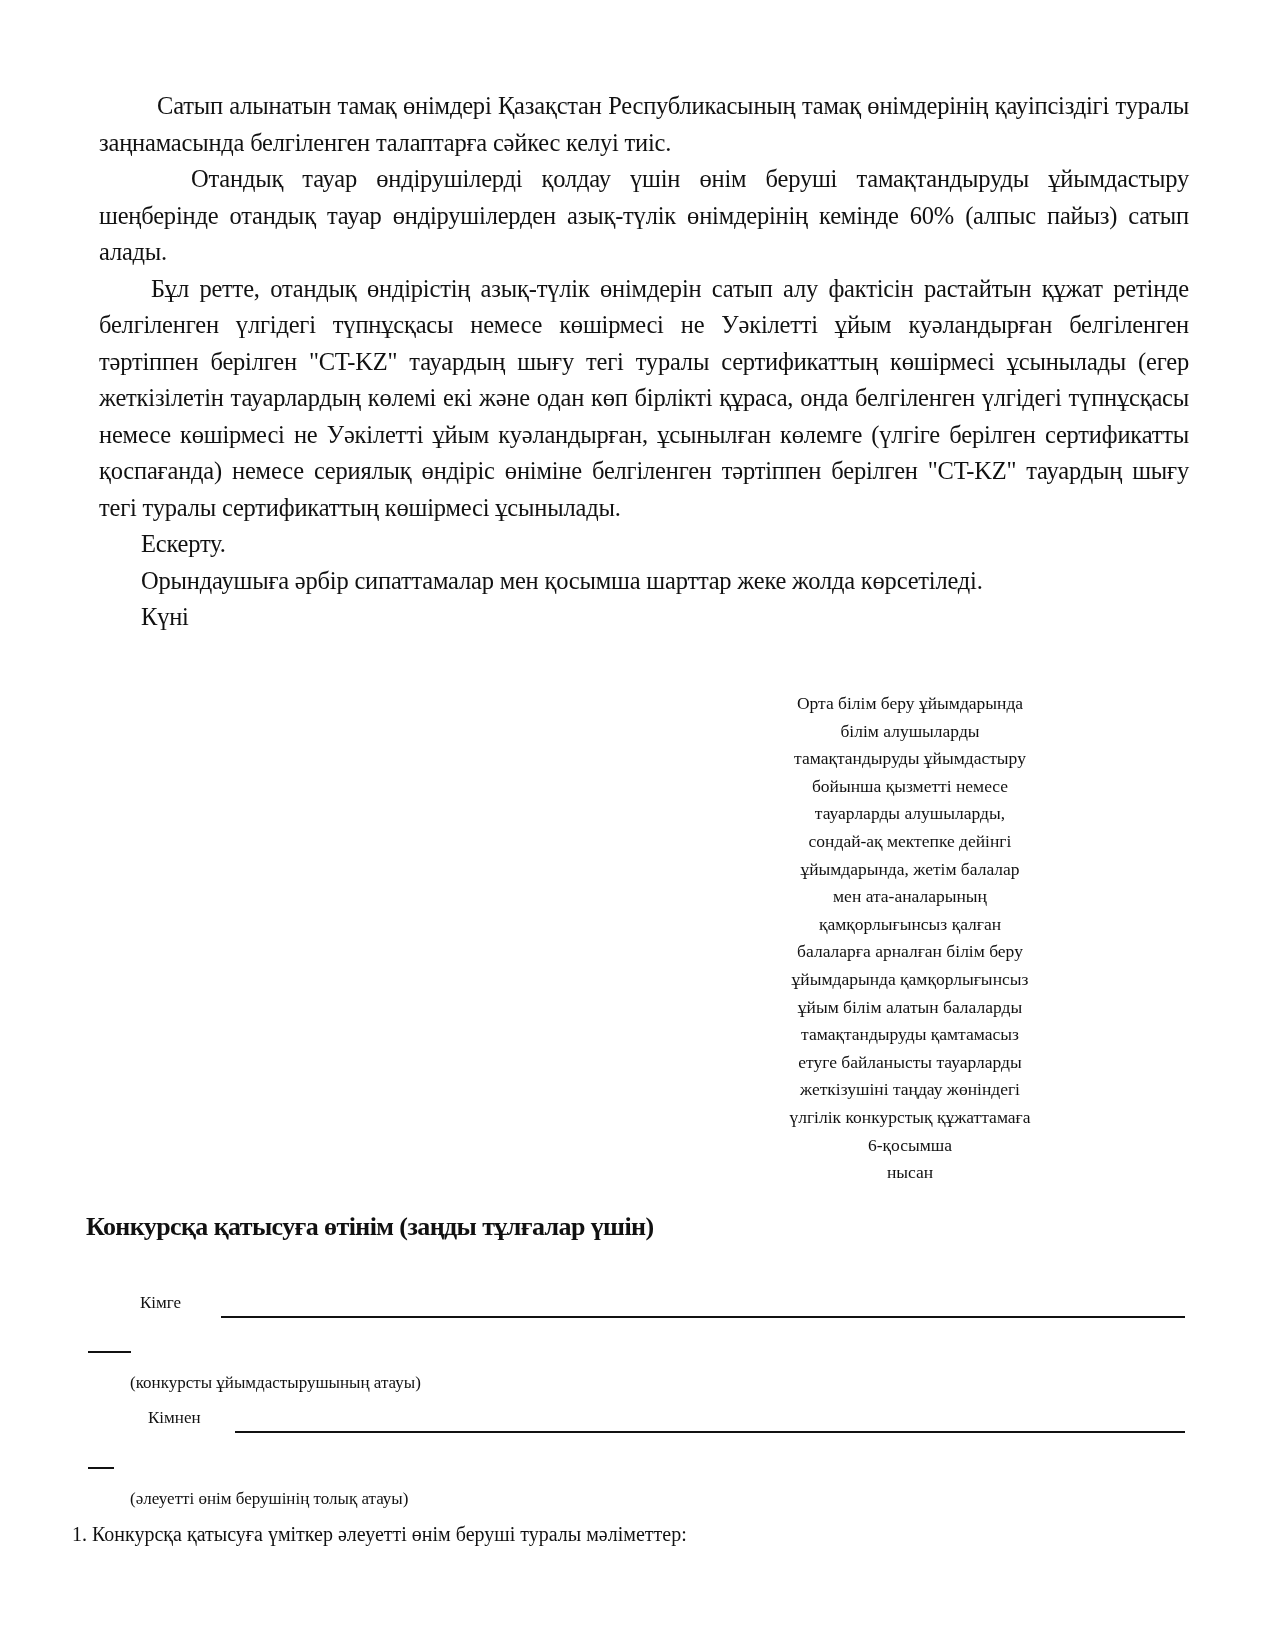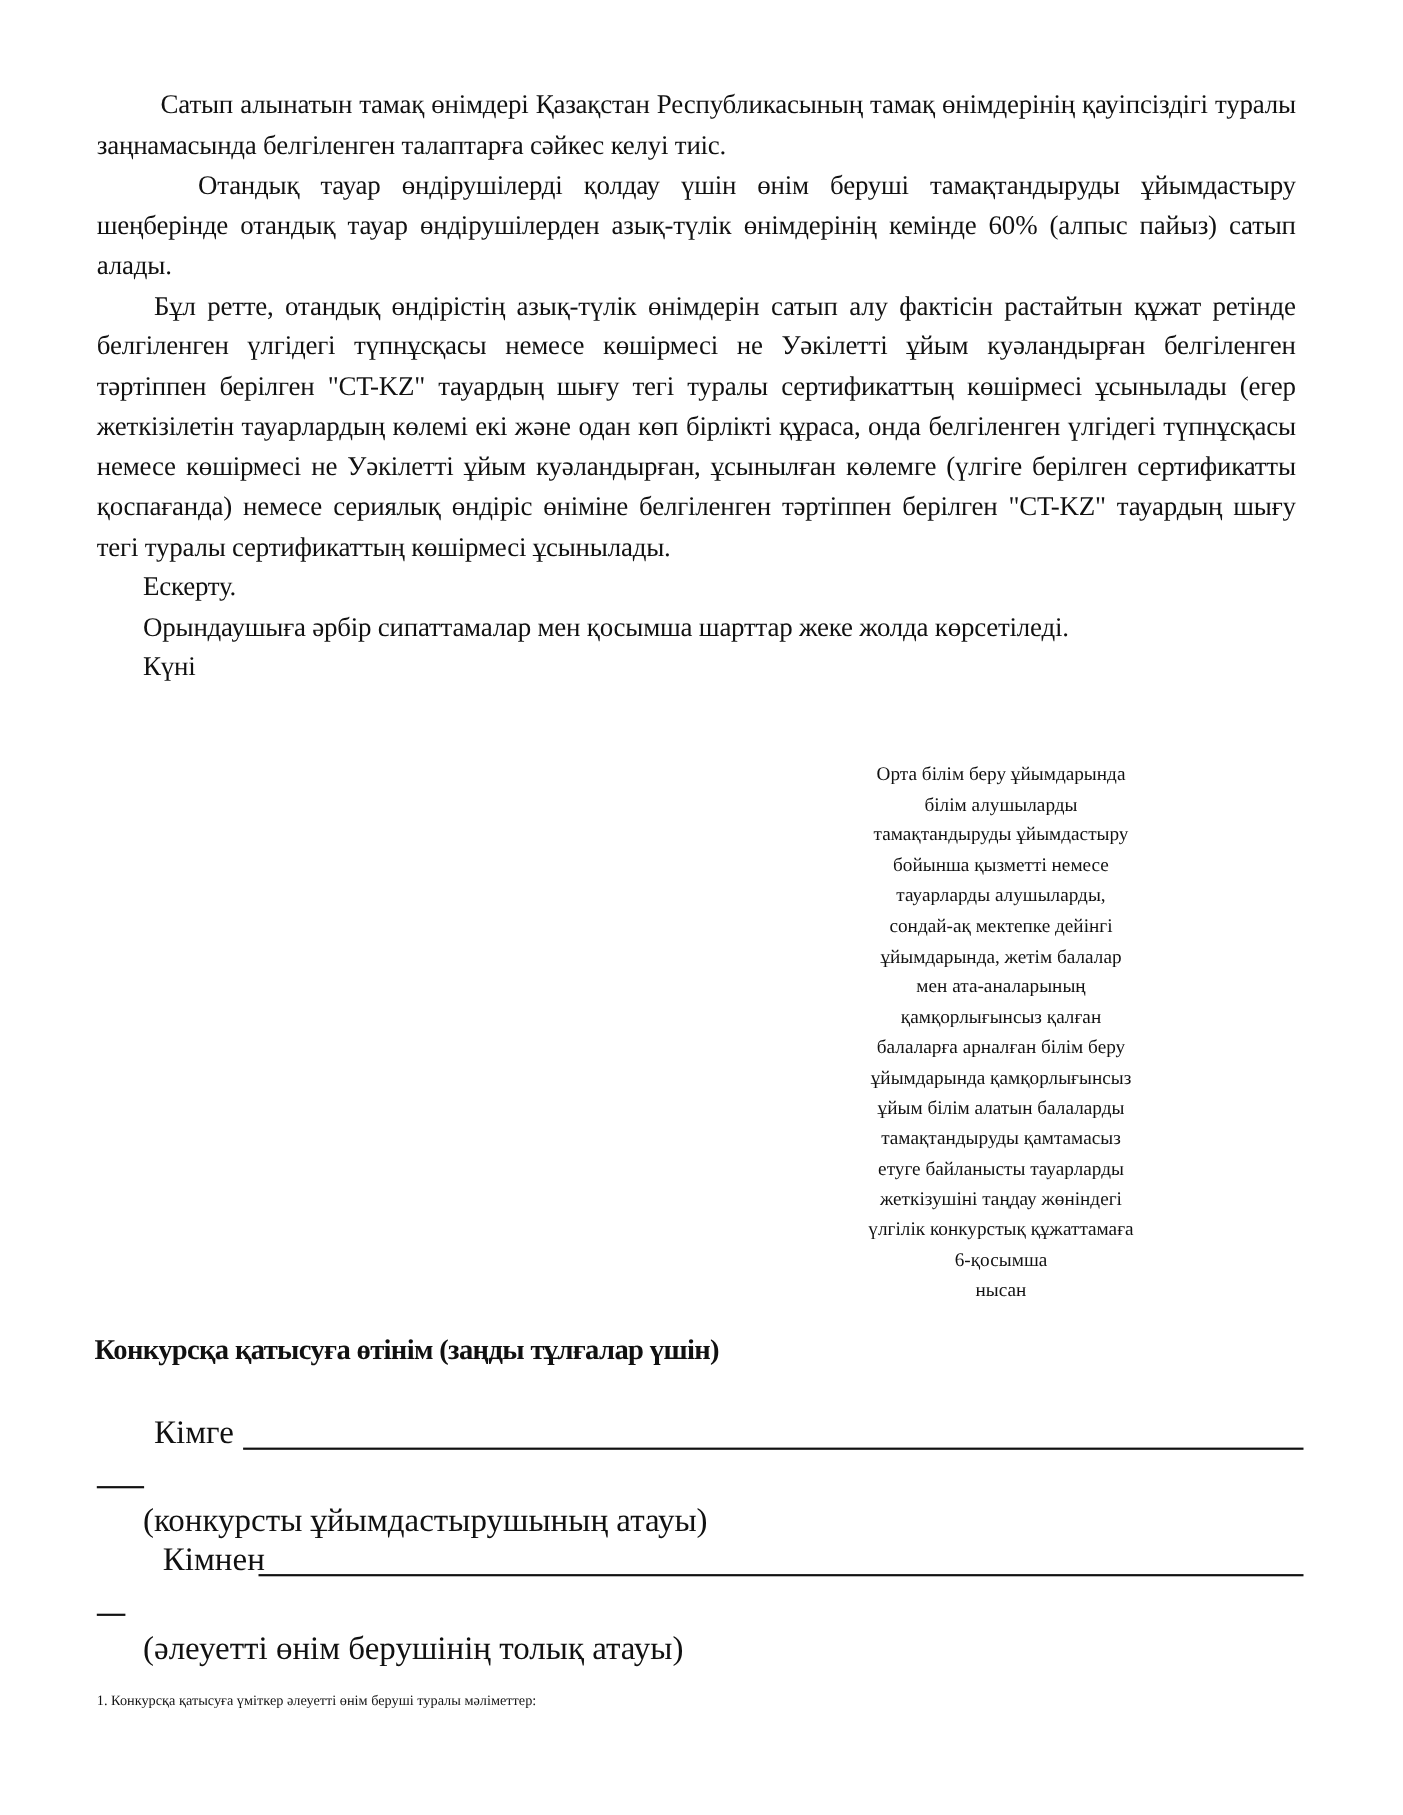--- a/index.html
+++ b/index.html
@@ -16,25 +16,26 @@
       font-family: "Liberation Serif", "DejaVu Serif", serif;
     }
     .page {
       position: absolute;
       left: 0; top: 0;
       width: 1275px;
       height: 1650px;
     }
     .body-text {
       position: absolute;
-      left: 88px;
+      left: 99px;
       width: 1090px;
       font-size: 24.5px;
       line-height: 36.5px;
       letter-spacing: -0.2px;
+      margin-top: 10px;
     }
     .para {
       margin: 0;
       text-align: justify;
       text-align-last: left;
     }
     .indent-1 { text-indent: 58px; }
     .indent-2 { text-indent: 92px; }
     .indent-3 { text-indent: 52px; }
     .plain-line {
@@ -57,37 +58,36 @@
       left: 86px;
       top: 1212px;
       font-size: 26px;
       font-weight: bold;
       letter-spacing: -0.6px;
       white-space: nowrap;
       font-family: "Liberation Serif", "DejaVu Serif", serif;
     }
     .form-label {
       position: absolute;
-      font-size: 30px;
+      font-size: 17px;
       line-height: 30px;
       white-space: nowrap;
     }
     .form-line {
       position: absolute;
       height: 0;
       border-top: 2px solid #111111;
     }
     .small-line {
       position: absolute;
-      left: 88px;
+      left: 72px;
       top: 1522px;
-      font-size: 13px;
+      font-size: 20px;
       line-height: 24px;
       white-space: nowrap;
-      margin-top: 12px;
     }
   </style>
 </head>
 <body>
 
 <div class="page">
 
   <div class="body-text" style="top: 78px;">
     <p class="para indent-1">Сатып алынатын тамақ өнімдері Қазақстан Республикасының тамақ өнімдерінің қауіпсіздігі туралы заңнамасында белгіленген талаптарға сәйкес келуі тиіс.</p>
     <p class="para indent-2">Отандық тауар өндірушілерді қолдау үшін өнім беруші тамақтандыруды ұйымдастыру шеңберінде отандық тауар өндірушілерден азық-түлік өнімдерінің кемінде 60% (алпыс пайыз) сатып алады.</p>

